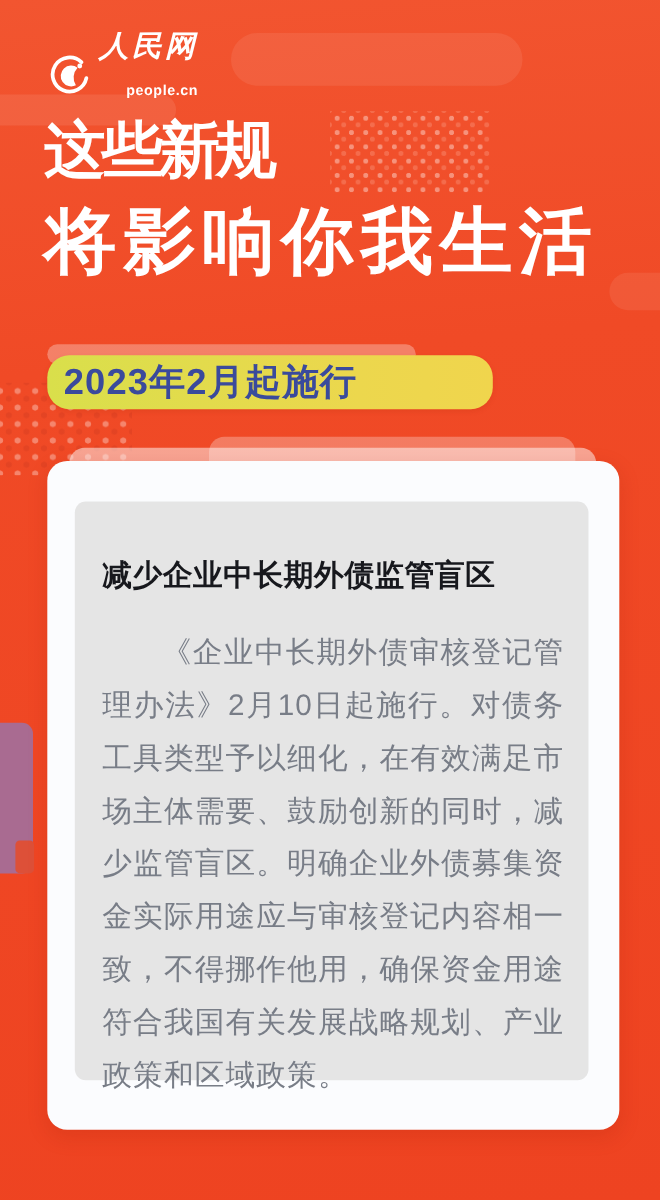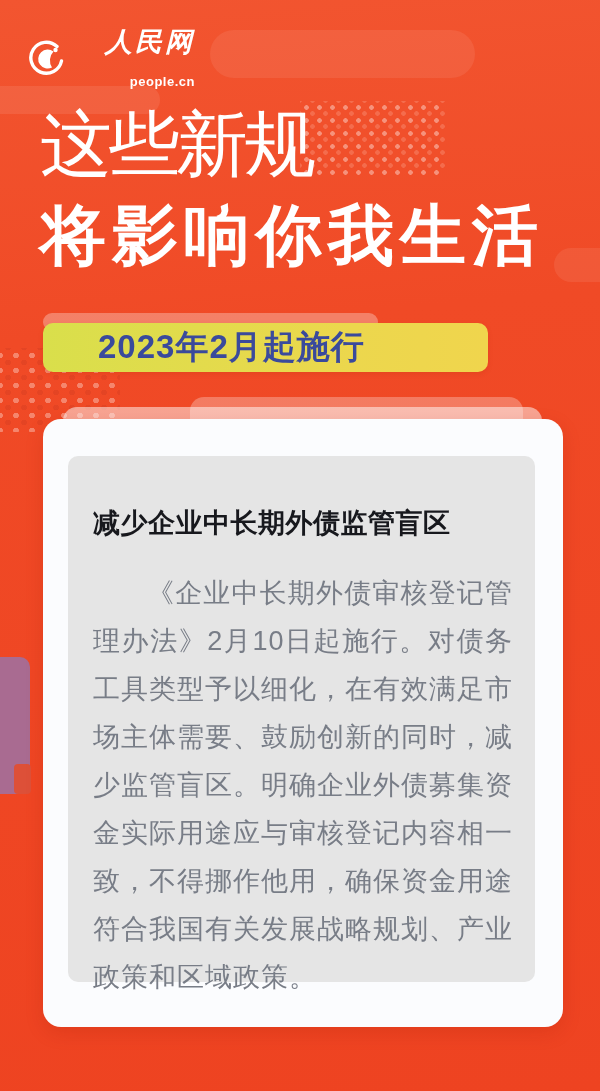--- a/index.html
+++ b/index.html
@@ -33,36 +33,35 @@
   }
   .purple-chip{
     position:absolute;left:0;top:657px;width:30px;height:137px;
     background:#a96b91;border-radius:0 10px 10px 0;
   }
   .purple-chip-notch{
     position:absolute;left:14px;top:764px;width:17px;height:30px;
     background:#dd5038;border-radius:4px;
   }
   
-  .logo{position:absolute;left:28px;top:29px;display:flex;align-items:center;color:#fff;gap:32px;}
+  .logo{position:absolute;left:45px;top:29px;display:flex;align-items:flex-end;color:#fff;}
   .logo-icon{width:38px;height:38px;margin-right:7px;}
   .logo-text{display:flex;flex-direction:column;align-items:flex-end;line-height:1;}
   .logo-cn{font-size:27px;font-weight:700;letter-spacing:3px;font-style:italic;}
   .logo-domain{font-size:13px;font-weight:700;letter-spacing:0.5px;margin-top:19px;}
   
   .hero{position:absolute;left:40px;top:108px;color:#fff;}
-  .hero-line1{font-size:72px;font-weight:400;letter-spacing:-4px;line-height:1.0;}
+  .hero-line1{font-size:56px;font-weight:700;letter-spacing:-4px;line-height:1.0;}
   .hero-line2{font-size:66px;font-weight:900;letter-spacing:6px;line-height:1.0;margin-top:22px;text-align:center;}
   
   .badge{
     position:absolute;left:43px;top:323px;width:405px;height:49px;
     background:linear-gradient(90deg,#d9df4b 0%,#ecd74d 70%,#f0d54d 100%);
-    border-radius:10px;display:flex;align-items:center;
+    border-radius:20px;display:flex;align-items:center;
     box-shadow:0 2px 5px rgba(170,40,10,0.15);
-    padding-left:40px;
   }
   .badge-text{margin-left:15px;font-size:33px;font-weight:700;color:#3a4a9c;letter-spacing:1px;}
   
   .card-ghost{position:absolute;border-radius:14px;}
   .ghost-1{left:190px;top:397px;width:333px;height:52px;background:rgba(255,255,255,0.28);}
   .ghost-2{left:63px;top:407px;width:479px;height:60px;background:rgba(255,255,255,0.50);}
   .card{
     position:absolute;left:43px;top:419px;width:520px;height:608px;
     background:#fbfcfe;border-radius:18px;
     box-shadow:0 6px 18px rgba(160,30,5,0.18);

